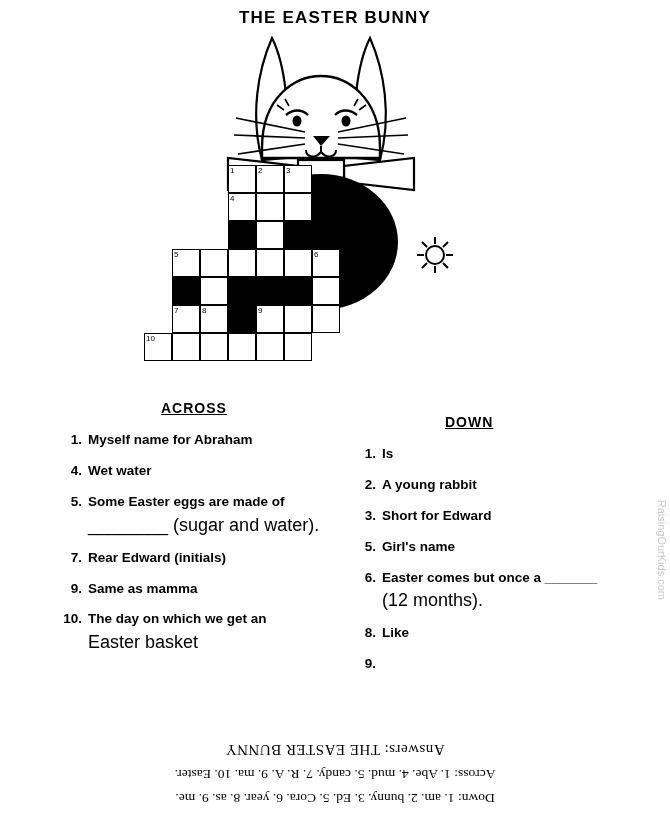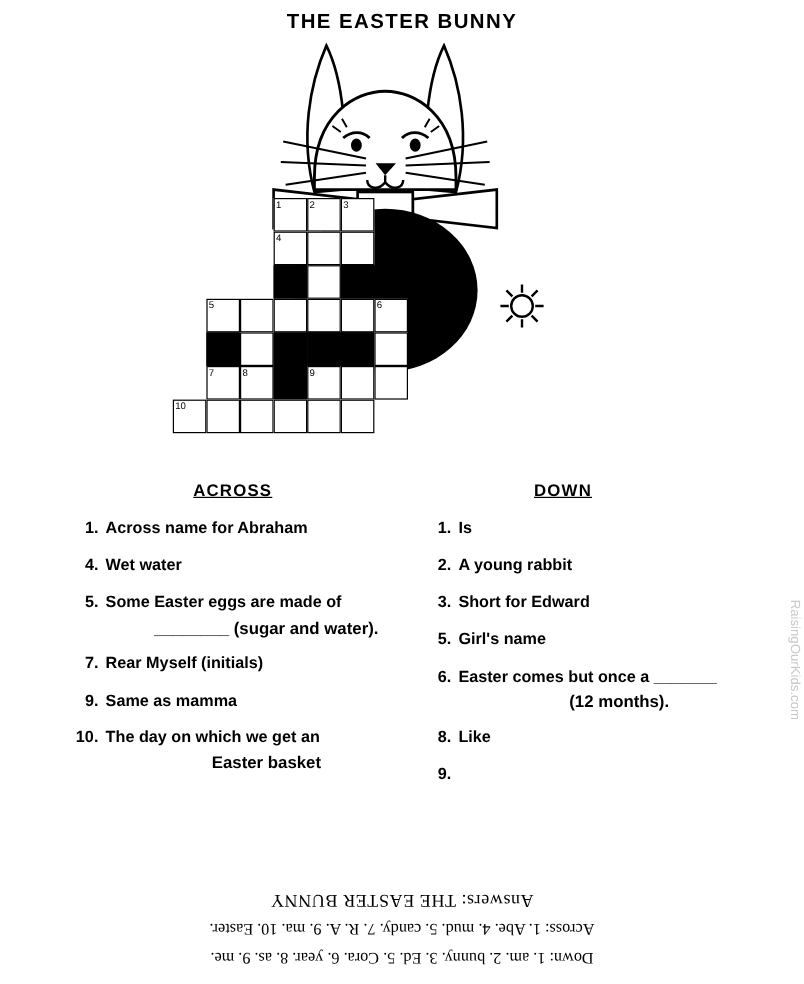--- a/index.html
+++ b/index.html
@@ -81,41 +81,40 @@
   #down-col   { left: 350px; width: 300px; }
 
   .clue-head {
     font-size: 14px;
     font-weight: bold;
     text-decoration: underline;
     letter-spacing: 1px;
     margin-bottom: 16px;
   }
   #across-col .clue-head { margin-left: 105px; }
-  #down-col   .clue-head { margin-left: 95px; }
+  #down-col   .clue-head { margin-left: 95px; margin-top: 14px; }
 
   .clue-item {
     display: flex;
     font-size: 13.5px;
     font-weight: bold;
     line-height: 1.25;
     margin-bottom: 14px;
   }
   .clue-num {
     width: 26px;
     text-align: right;
     flex: 0 0 26px;
     padding-right: 6px;
   }
   .clue-text { flex: 1 1 auto; }
   .clue-cont {
-    font-size: 14px;
-    font-weight: bold;
+    font-size: 18px;
+    font-weight: normal;
     margin: -10px 0 14px 32px;
-    text-align: center;
   }
 
   
   #answers {
     position: absolute;
     left: 0;
     top: 705px;
     width: 670px;
     height: 105px;
     transform: rotate(180deg);
@@ -244,34 +243,34 @@
       <div class="cw-cell" style="left: 134px; top: 303px; width: 28px; height: 28px;"></div>
     </div>
 </div>
 
 <div id="clues">
   <div class="clue-col" id="across-col">
     <div class="clue-head">ACROSS</div>
     <div>
       <div class="clue-item">
         <span class="clue-num">1.</span>
-        <span class="clue-text">Across name for Abraham</span>
+        <span class="clue-text">Myself name for Abraham</span>
       </div>
       <div class="clue-item">
         <span class="clue-num">4.</span>
         <span class="clue-text">Wet water</span>
       </div>
       <div class="clue-item">
         <span class="clue-num">5.</span>
         <span class="clue-text">Some Easter eggs are made of</span>
       </div>
       <div class="clue-cont">________ (sugar and water).</div>
       <div class="clue-item">
         <span class="clue-num">7.</span>
-        <span class="clue-text">Rear Myself (initials)</span>
+        <span class="clue-text">Rear Edward (initials)</span>
       </div>
       <div class="clue-item">
         <span class="clue-num">9.</span>
         <span class="clue-text">Same as mamma</span>
       </div>
       <div class="clue-item">
         <span class="clue-num">10.</span>
         <span class="clue-text">The day on which we get an</span>
       </div>
       <div class="clue-cont">Easter basket</div>

